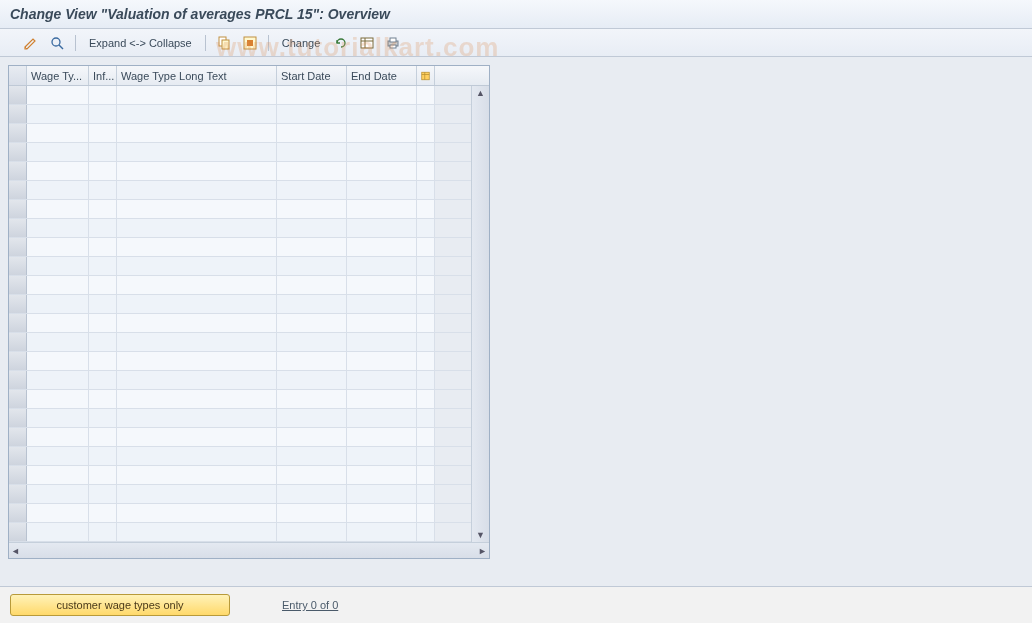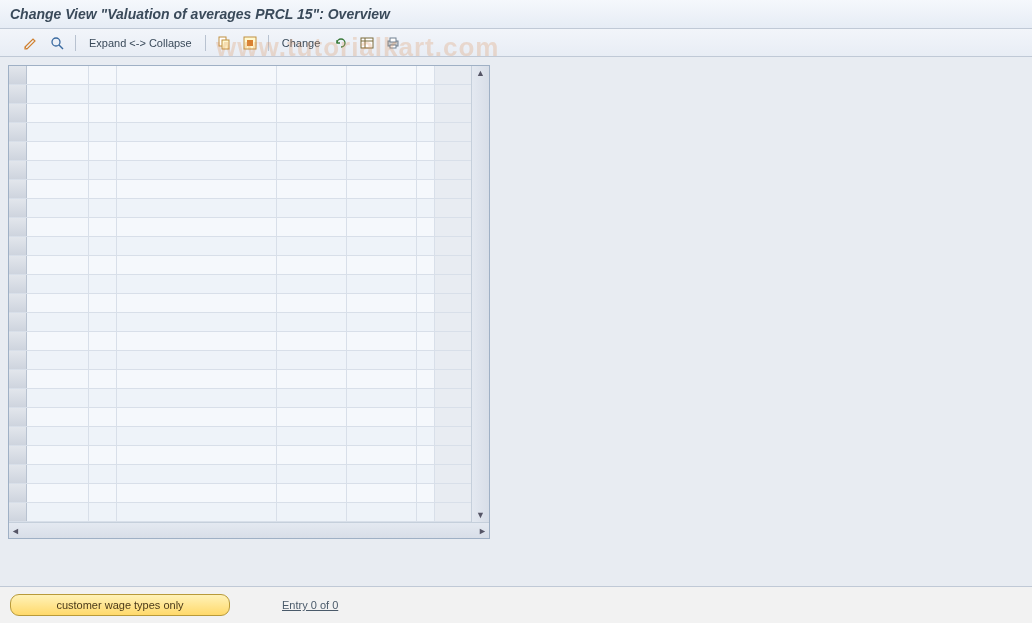--- a/index.html
+++ b/index.html
@@ -145,21 +145,21 @@
       height: 22px;
       padding: 0 16px;
       color: #4a3a1a;
       font-size: 11px;
       cursor: pointer;
       display: inline-flex;
       align-items: center;
       justify-content: center;
       position: relative;
     }
-    .sap-btn.wide { width: 220px; border-radius: 9px; }
+    .sap-btn.wide { width: 220px; }
     .sap-btn.pos { width: 140px; color: #8a8a8a; }
     .sap-btn .btn-icon { position:absolute; left:4px; }
     .entry-text {
       color: #4a5a6a;
       margin-left: 40px;
       text-decoration: underline;
     }
     .watermark {
       position: absolute;
       top: 32px;
@@ -229,20 +229,35 @@
     <svg class="icon" viewBox="0 0 16 16">
         <rect x="3" y="6" width="10" height="5" fill="#d0d0d0" stroke="#708090"></rect>
         <rect x="5" y="3" width="6" height="4" fill="#fff" stroke="#708090"></rect>
         <rect x="5" y="10" width="6" height="3" fill="#fff" stroke="#708090"></rect>
       </svg>
   </span>
 </div>
 
 <div class="content-area">
   <div class="grid-wrapper" style="width:482px;">
+    <div class="grid-header-row">
+      <div class="grid-header-cell col-sel"></div>
+      <div class="grid-header-cell col-wagetype">Wage Ty...</div>
+      <div class="grid-header-cell col-inf">Inf...</div>
+      <div class="grid-header-cell col-longtext">Wage Type Long Text</div>
+      <div class="grid-header-cell col-start">Start Date</div>
+      <div class="grid-header-cell col-end">End Date</div>
+      <div class="grid-header-cell col-config">
+        <svg width="12" height="12" viewBox="0 0 12 12">
+            <rect x="1" y="1" width="10" height="10" fill="#ffd060" stroke="#b89030"></rect>
+            <line x1="1" y1="4" x2="11" y2="4" stroke="#b89030"></line>
+            <line x1="5" y1="1" x2="5" y2="11" stroke="#b89030"></line>
+          </svg>
+      </div>
+    </div>
     <div class="grid-body">
       <div class="grid-rows" id="grid-rows">
           <div class="grid-row">
             <div class="grid-cell col-sel"></div>
             <div class="grid-cell col-wagetype"></div>
             <div class="grid-cell col-inf"></div>
             <div class="grid-cell col-longtext"></div>
             <div class="grid-cell col-start"></div>
             <div class="grid-cell col-end"></div>
             <div class="grid-cell col-config"></div>

